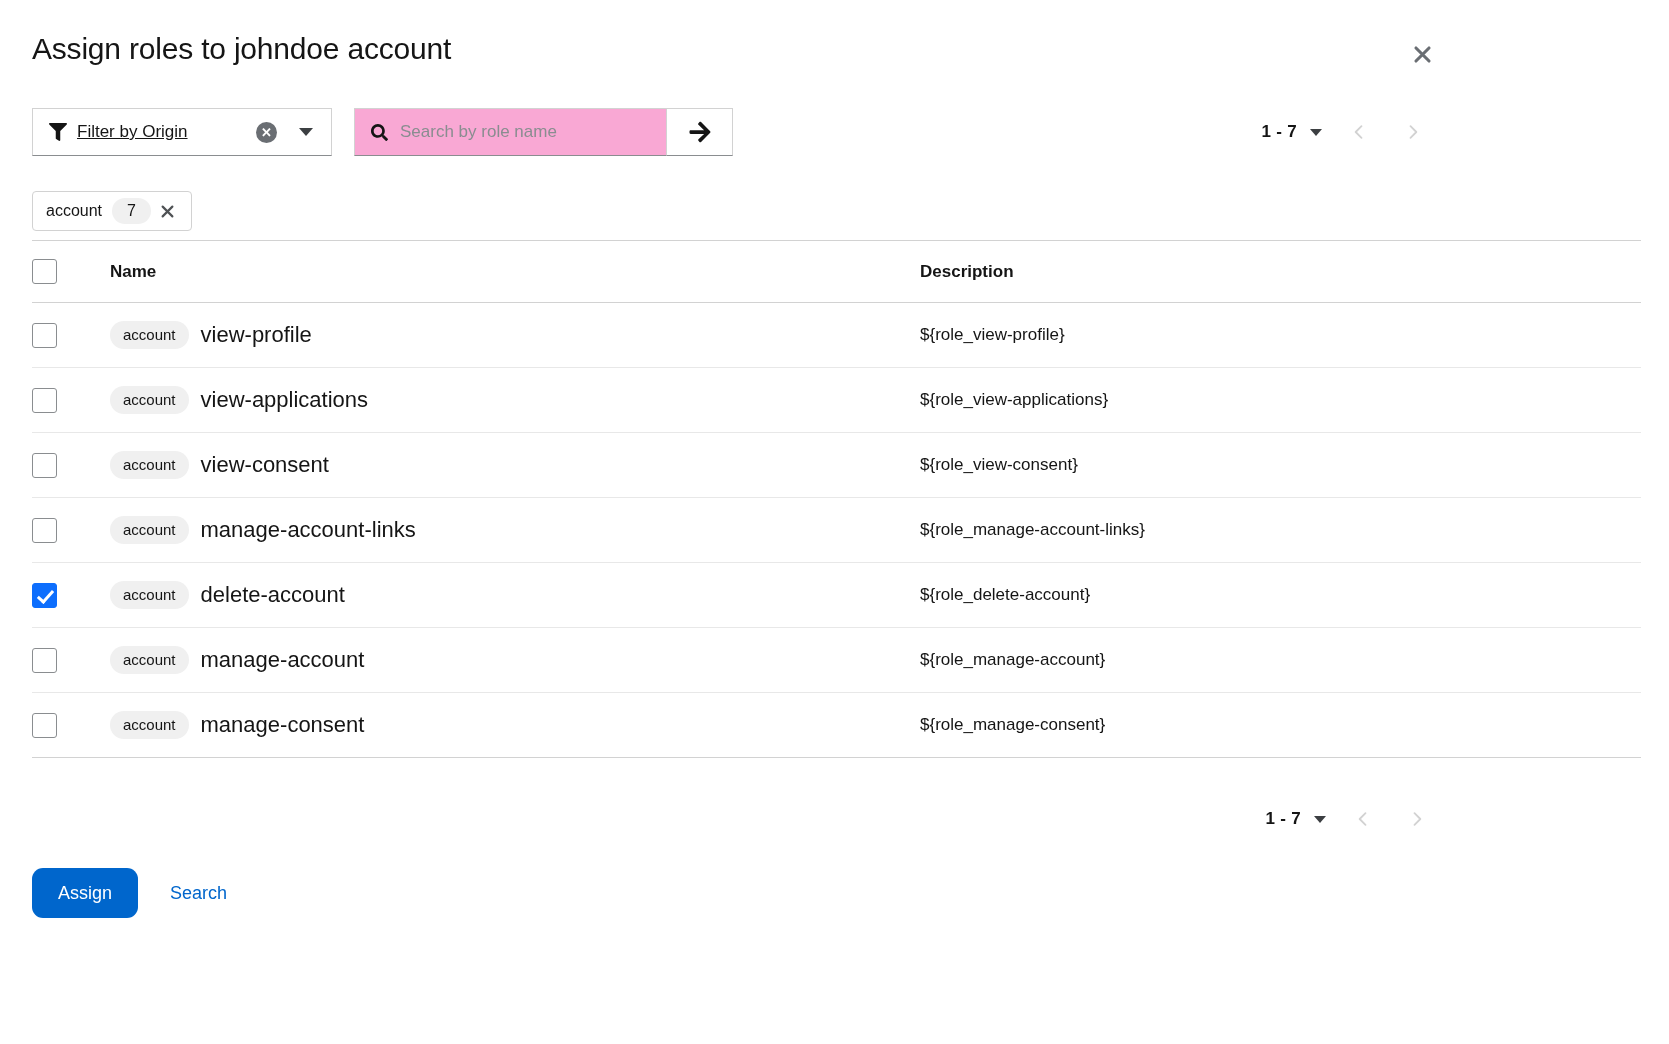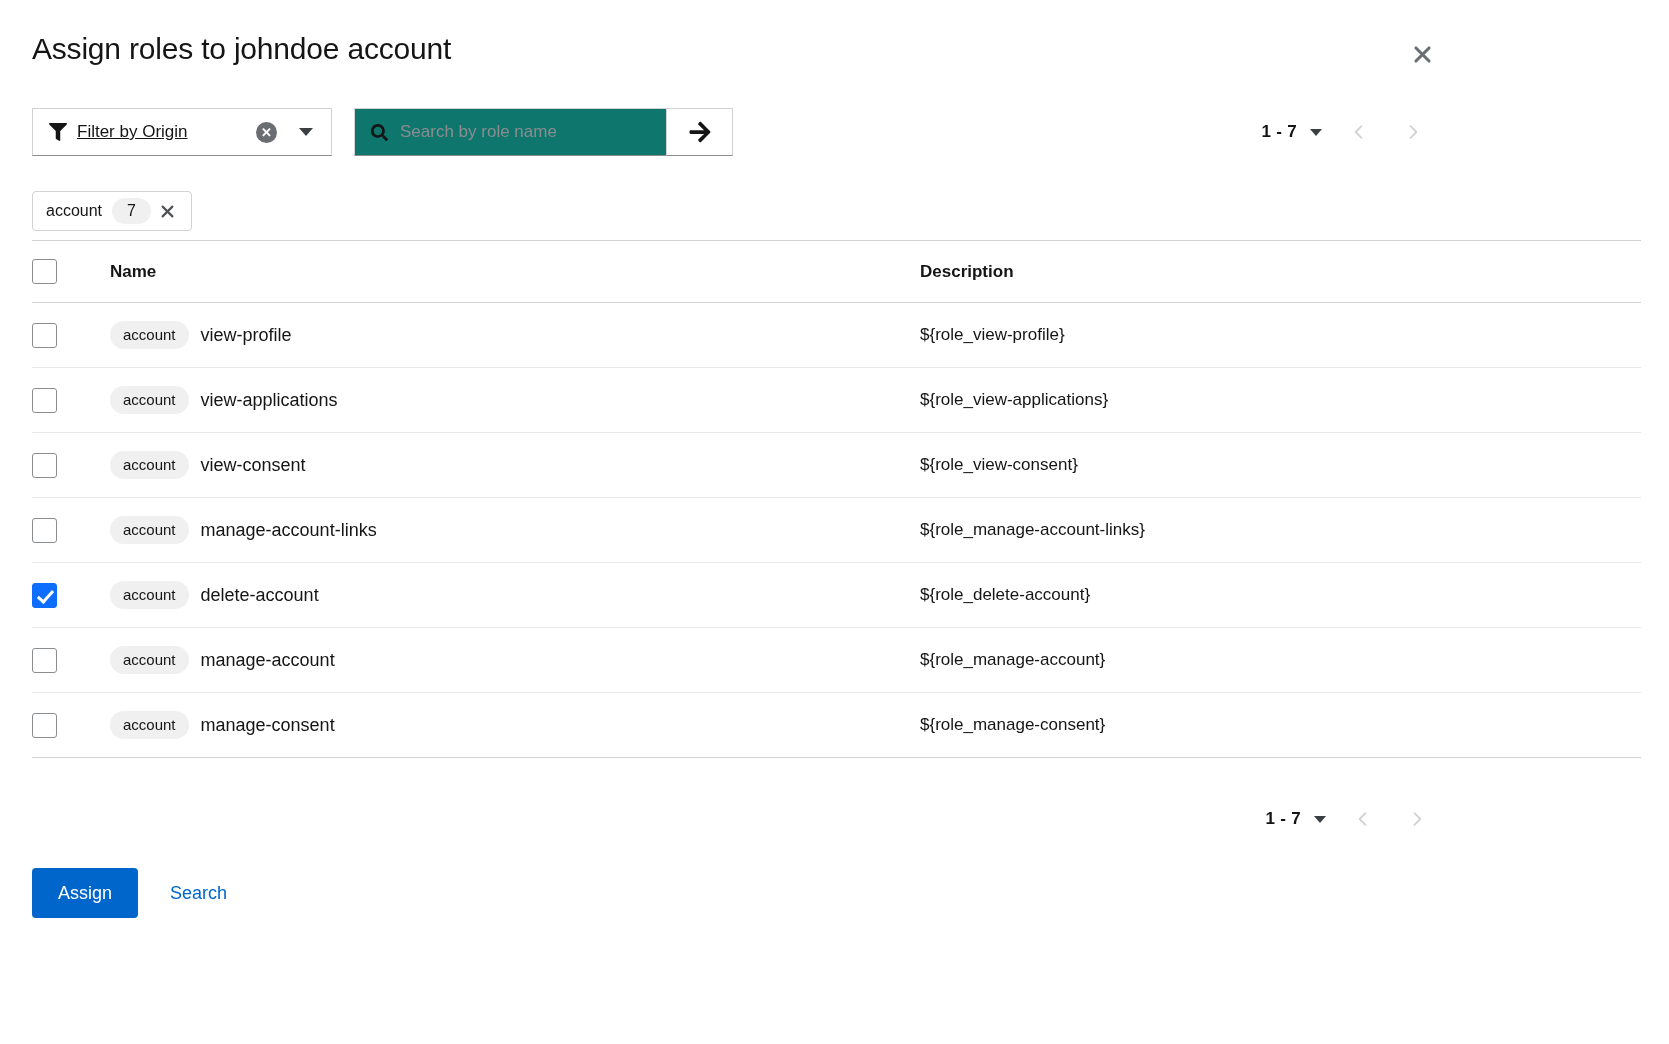--- a/index.html
+++ b/index.html
@@ -107,21 +107,21 @@
     display: flex;
     align-items: stretch;
     margin-left: 22px;
     height: 48px;
   }
   .search-box {
     display: flex;
     align-items: center;
     border: 1px solid #d2d2d2;
     border-bottom: 1px solid #8a8d90;
-    background: #0f766e;
+    background: #f9a8d4;
     width: 313px;
     padding: 0 14px 0 16px;
     gap: 12px;
   }
   .search-icon { width: 17px; height: 17px; color: #151515; flex: none; display:block;}
   .search-input {
     border: none;
     outline: none;
     font-size: 17px;
     font-family: "Liberation Sans", sans-serif;
@@ -280,21 +280,21 @@
   .name-cell { display: flex; align-items: center; gap: 12px; }
   .origin-label {
     background: #f0f0f0;
     border-radius: 30px;
     font-size: 15px;
     color: #151515;
     padding: 4px 13px;
     line-height: 20px;
     white-space: nowrap;
   }
-  .role-name { font-size: 18px; color: #151515; }
+  .role-name { font-size: 22px; color: #151515; }
   .desc-cell { font-size: 17px; color: #151515; }
 
   
   .bottom-pagination {
     display: flex;
     justify-content: flex-end;
     align-items: center;
     padding: 22px 28px 0 0;
     height: 92px;
   }
@@ -303,21 +303,21 @@
   .modal-footer {
     display: flex;
     align-items: center;
     gap: 14px;
     padding: 14px 32px 0 32px;
   }
   .btn-primary {
     background: #0066cc;
     color: #fff;
     border: none;
-    border-radius: 4px;
+    border-radius: 11px;
     font-size: 18px;
     font-family: "Liberation Sans", sans-serif;
     padding: 14px 26px;
     cursor: pointer;
     line-height: 22px;
   }
   .btn-link {
     background: transparent;
     border: none;
     color: #0066cc;

